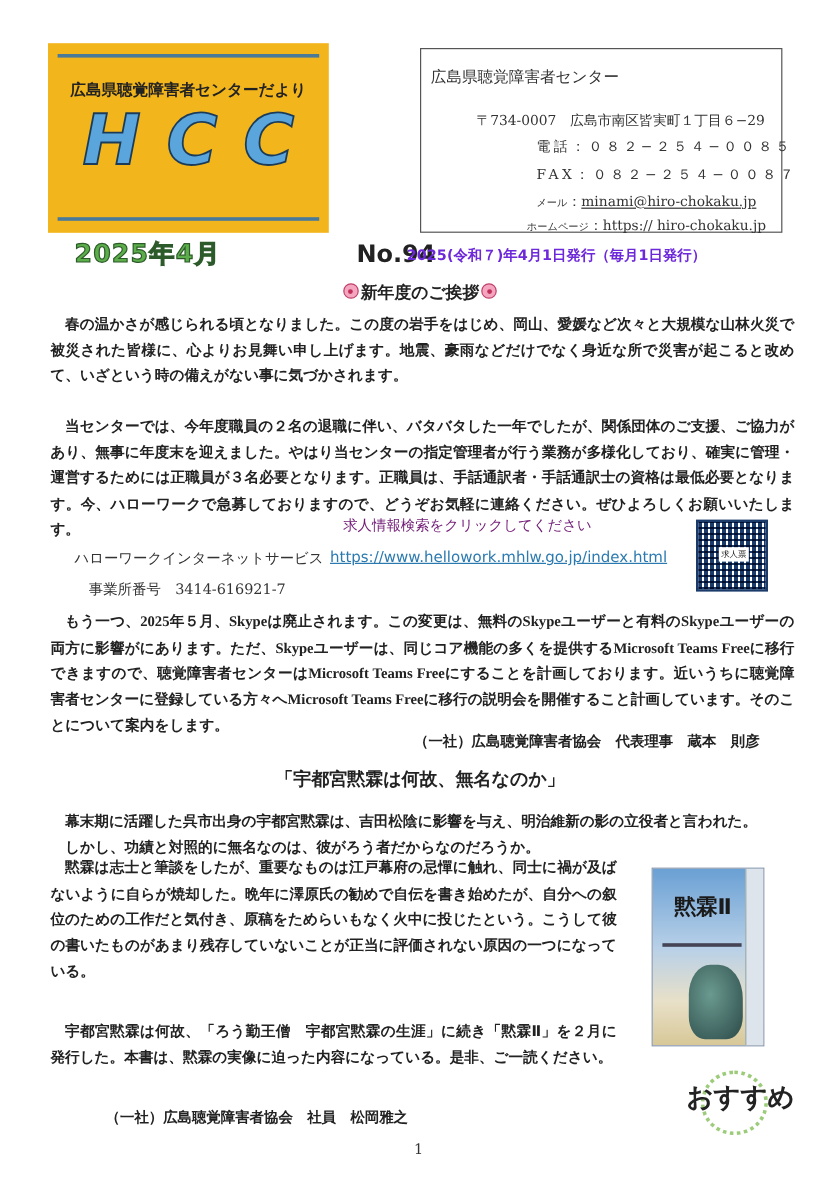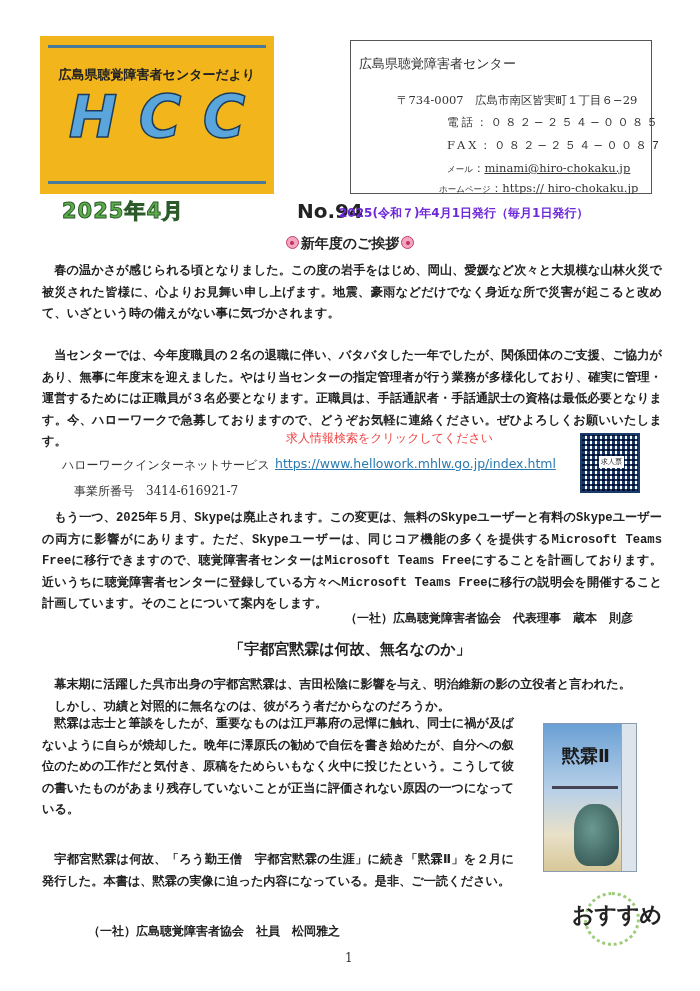--- a/index.html
+++ b/index.html
@@ -47,31 +47,31 @@
             border: 1px solid #c0406a; vertical-align: -1px; margin: 0 2px; position: relative; }
   .flower::after { content: ""; position: absolute; left: 3.5px; top: 3.5px; width: 4px; height: 4px; border-radius: 50%; background: #c0305a; }
 
   .para { left: 42px; width: 620px; font-size: 12.2px; font-weight: bold; line-height: 21.5px;
           color: #222; text-align: justify; }
   .para p { margin: 0; text-indent: 1em; }
 
   .p1 { top: 260px; }
   .p2 { top: 345px; }
 
-  .job-hint { left: 286px; top: 430px; font-size: 12px; font-family: "DejaVu Serif", serif; color: #ef4444; }
+  .job-hint { left: 286px; top: 430px; font-size: 12px; font-family: "DejaVu Serif", serif; color: #701a75; }
   .job-service { left: 62px; top: 457px; font-size: 12px; font-family: "DejaVu Serif", serif; color: #333; text-align: center; }
   .job-url { left: 275px; top: 456px; font-size: 12.5px; color: #2a7ab0; text-decoration: underline; }
   .job-no { left: 74px; top: 483px; font-size: 12px; font-family: "DejaVu Serif", serif; color: #333; }
   .qr { left: 580px; top: 433px; width: 56px; height: 56px; background:
         repeating-linear-gradient(90deg, #1a3a6a 0 3px, #fff 3px 5px),
         repeating-linear-gradient(0deg, #1a3a6a 0 2px, #fff 2px 5px);
         background-blend-mode: multiply; border: 2px solid #1a3a6a; }
   .qr-label { position: absolute; left: 17px; top: 21px; background: #fff; font-size: 7px; padding: 1px 2px; color:#222; }
 
-  .p3 { top: 508px; font-family: Liberation Mono, monospace; }
+  .p3 { top: 508px; font-family: Liberation Serif, serif; }
   .sig1 { left: 345px; top: 610px; font-size: 12px; font-weight: bold; }
   .h2 { left: 0; width: 700px; text-align: center; top: 640px; font-size: 15px; font-weight: bold; }
 
   .p4 { top: 674px; width: 618px; }
   .p5 { top: 713px; width: 472px; }
   .p6 { top: 849px; width: 472px; }
 
   .book { left: 543px; top: 723px; width: 92px; height: 147px;
           background: linear-gradient(180deg, #6aa0d4 0%, #b8d0e8 45%, #e8e0c8 75%, #d8c898 100%);
           border: 1px solid #8a9ab0; }

